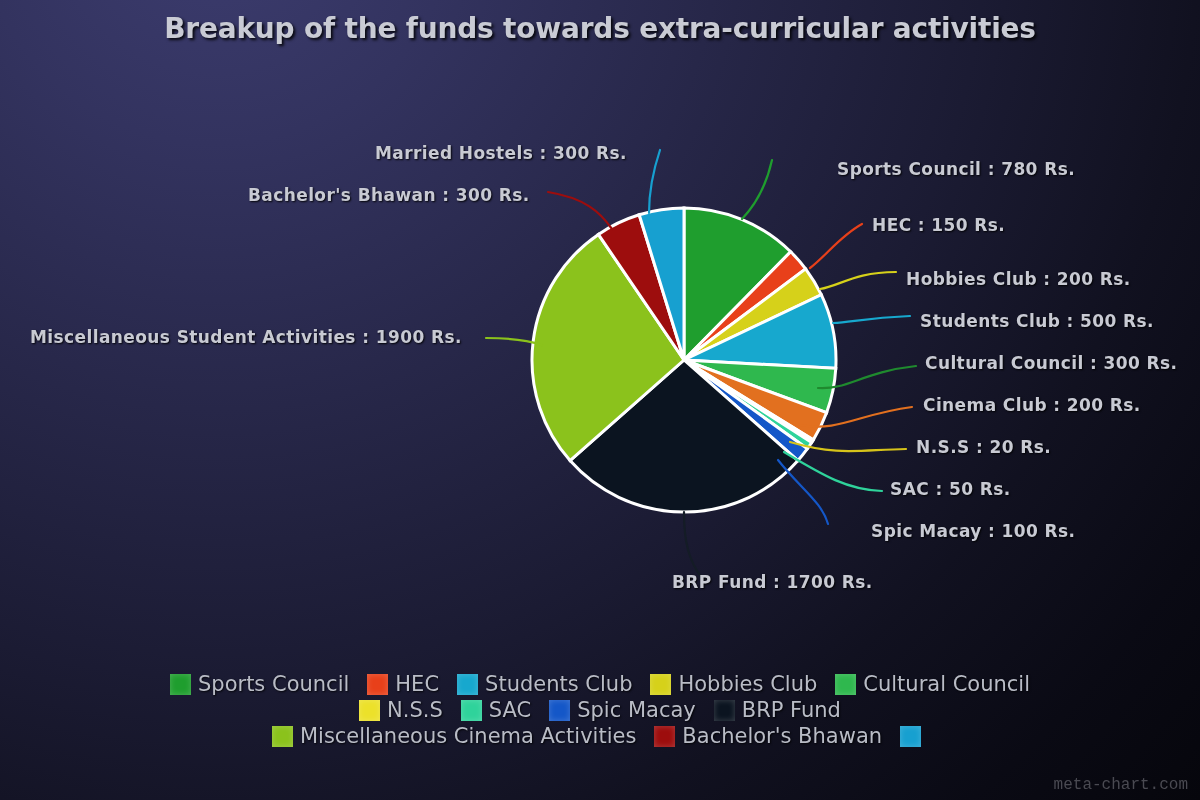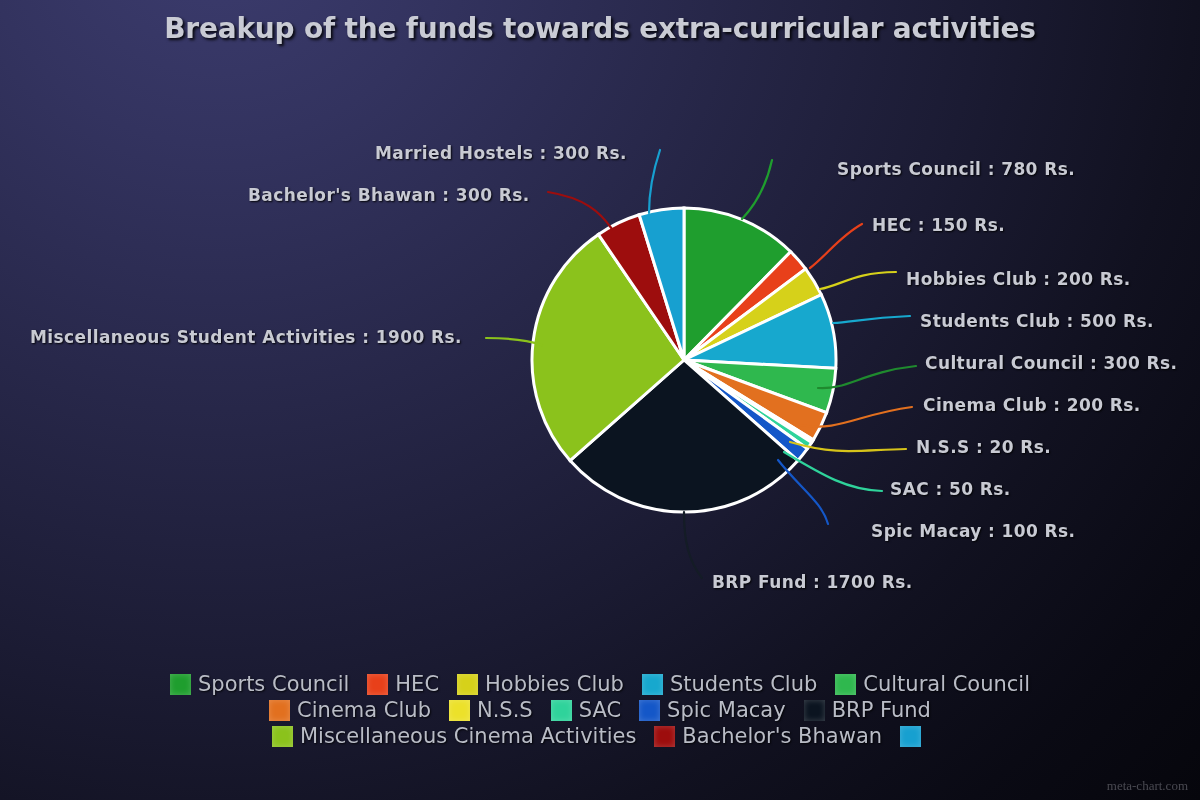--- a/index.html
+++ b/index.html
@@ -43,22 +43,22 @@
     width:21px;height:21px;margin-right:7px;display:inline-block;
     box-shadow:inset 0 0 6px rgba(255,255,255,.22);
   }
   .legend-text{
     font-size:21px;color:#b9bcc6;
     text-shadow:1px 1px 2px rgba(0,0,0,.8);
     font-family:"DejaVu Sans", sans-serif;
   }
   #watermark{
     position:absolute;right:12px;bottom:6px;
-    font-size:13px;color:#4a4a52;
-    font-family:Liberation Serif, serif;
+    font-size:16px;color:#4a4a52;
+    font-family:Liberation Mono, monospace;
   }
 </style>
 </head>
 <body>
 
 <div id="chart-root">
 
   <div id="chart-title">Breakup of the funds towards extra-curricular activities</div>
 
   <svg id="pie-svg" viewBox="0 0 1200 800" xmlns="http://www.w3.org/2000/svg">
@@ -99,52 +99,48 @@
       <div class="callout-label" style="left: 248px; top: 185px;">Bachelor's Bhawan : 300 Rs.</div>
       <div class="callout-label" style="left: 790px; top: 159px; margin-left: 47px;">Sports Council : 780 Rs.</div>
       <div class="callout-label" style="left: 872px; top: 215px;">HEC : 150 Rs.</div>
       <div class="callout-label" style="left: 906px; top: 269px;">Hobbies Club : 200 Rs.</div>
       <div class="callout-label" style="left: 920px; top: 311px;">Students Club : 500 Rs.</div>
       <div class="callout-label" style="left: 925px; top: 353px;">Cultural Council : 300 Rs.</div>
       <div class="callout-label" style="left: 923px; top: 395px;">Cinema Club : 200 Rs.</div>
       <div class="callout-label" style="left: 916px; top: 437px;">N.S.S : 20 Rs.</div>
       <div class="callout-label" style="left: 890px; top: 479px;">SAC : 50 Rs.</div>
       <div class="callout-label" style="left: 855px; top: 521px; margin-left: 16px;">Spic Macay : 100 Rs.</div>
-      <div class="callout-label" style="left: 712px; top: 572px;">BRP Fund : 1700 Rs.</div>
+      <div class="callout-label" style="left: 672px; top: 572px;">BRP Fund : 1700 Rs.</div>
       <div class="callout-label" style="left: 30px; top: 327px;">Miscellaneous Student Activities : 1900 Rs.</div>
     </div>
 
   <div id="legend">
       <div class="legend-row">
         <div class="legend-item">
           <span class="legend-swatch" style="background: rgb(31, 158, 46);"></span>
           <span class="legend-text">Sports Council</span>
         </div>
         <div class="legend-item">
           <span class="legend-swatch" style="background: rgb(232, 64, 26);"></span>
           <span class="legend-text">HEC</span>
         </div>
         <div class="legend-item">
+          <span class="legend-swatch" style="background: rgb(23, 168, 206);"></span>
+          <span class="legend-text">Students Club</span>
+        </div>
+        <div class="legend-item">
           <span class="legend-swatch" style="background: rgb(214, 209, 26);"></span>
           <span class="legend-text">Hobbies Club</span>
-        </div>
-        <div class="legend-item">
-          <span class="legend-swatch" style="background: rgb(23, 168, 206);"></span>
-          <span class="legend-text">Students Club</span>
         </div>
         <div class="legend-item">
           <span class="legend-swatch" style="background: rgb(47, 184, 78);"></span>
           <span class="legend-text">Cultural Council</span>
         </div>
       </div>
       <div class="legend-row">
-        <div class="legend-item">
-          <span class="legend-swatch" style="background: rgb(226, 112, 31);"></span>
-          <span class="legend-text">Cinema Club</span>
-        </div>
         <div class="legend-item">
           <span class="legend-swatch" style="background: rgb(236, 225, 42);"></span>
           <span class="legend-text">N.S.S</span>
         </div>
         <div class="legend-item">
           <span class="legend-swatch" style="background: rgb(47, 211, 155);"></span>
           <span class="legend-text">SAC</span>
         </div>
         <div class="legend-item">
           <span class="legend-swatch" style="background: rgb(20, 87, 200);"></span>

